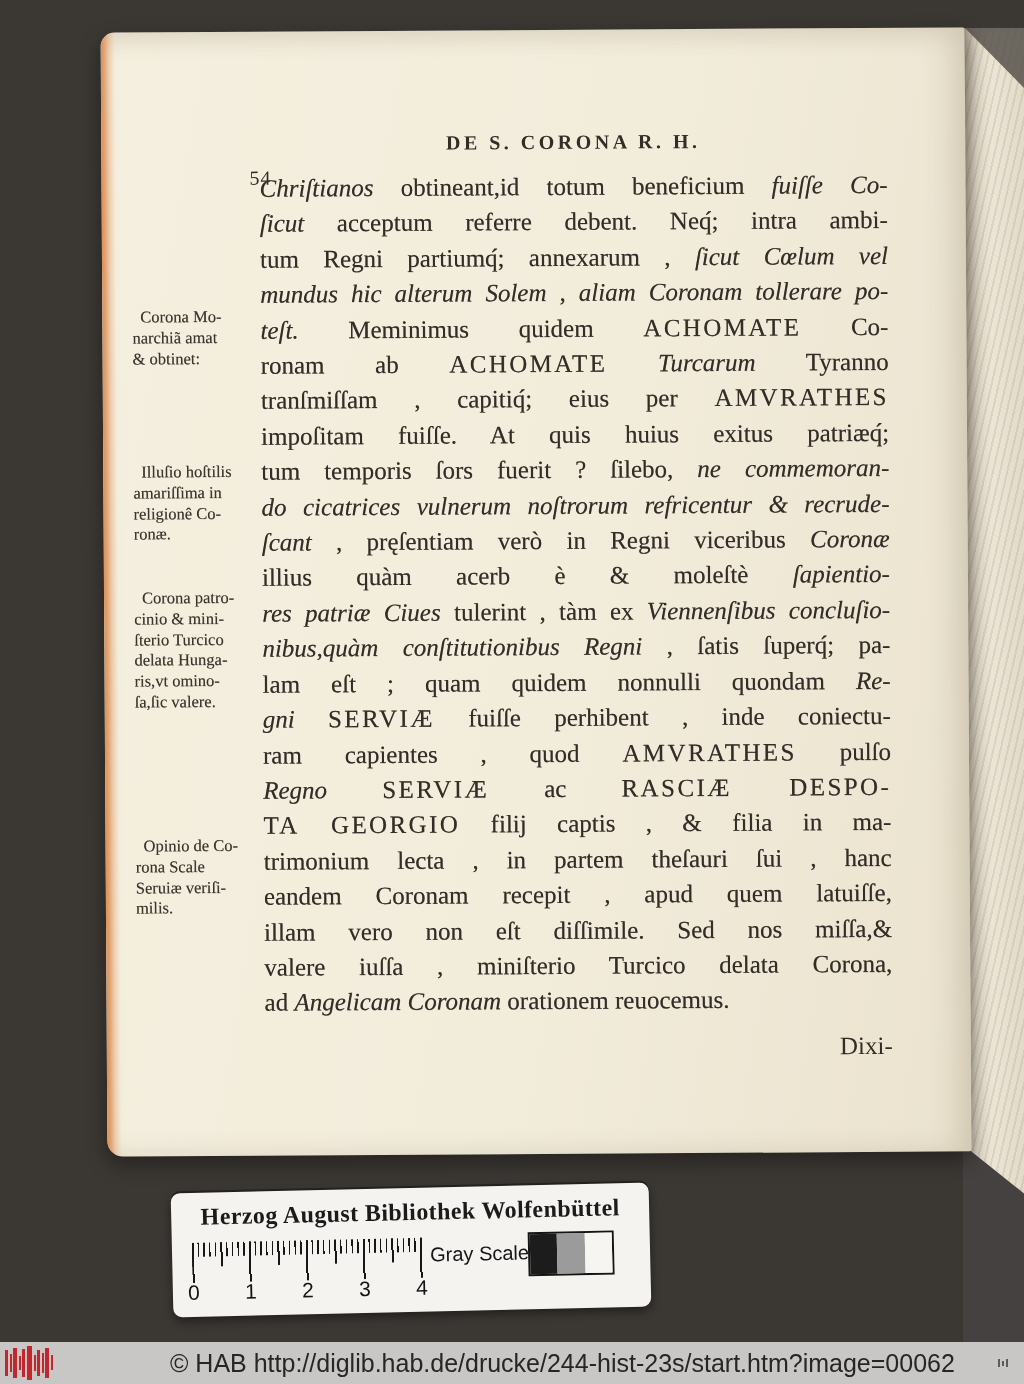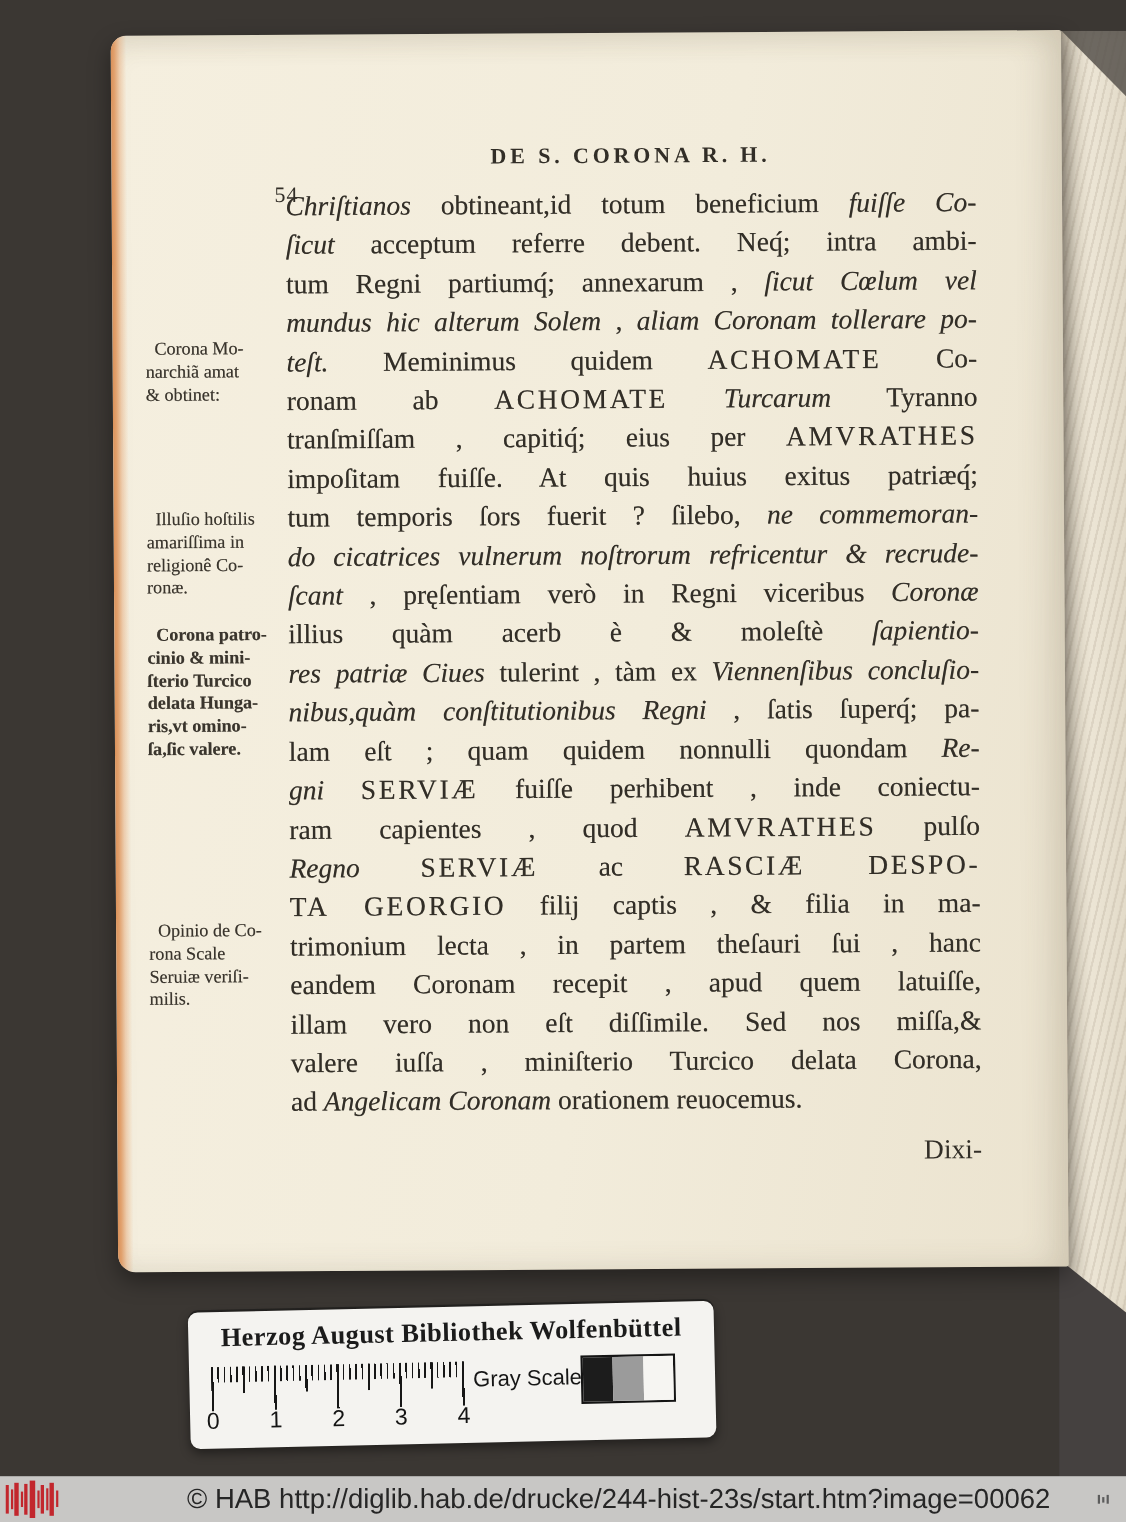--- a/index.html
+++ b/index.html
@@ -130,21 +130,21 @@
         <div class="ml">Corona Mo-</div>
         <div class="ml">narchiã amat</div>
         <div class="ml">&amp; obtinet:</div>
       </div>
       <div class="mnote" style="top: 398px;">
         <div class="ml">Illuſio hoſtilis</div>
         <div class="ml">amariſſima in</div>
         <div class="ml">religionê Co-</div>
         <div class="ml">ronæ.</div>
       </div>
-      <div class="mnote" style="top: 503px; font-weight: bold;">
+      <div class="mnote" style="top: 524px;">
         <div class="ml">Corona patro-</div>
         <div class="ml">cinio &amp; mini-</div>
         <div class="ml">ſterio Turcico</div>
         <div class="ml">delata Hunga-</div>
         <div class="ml">ris,vt omino-</div>
         <div class="ml">ſa,ſic valere.</div>
       </div>
       <div class="mnote" style="top: 772px;">
         <div class="ml">Opinio de Co-</div>
         <div class="ml">rona Scale</div>

